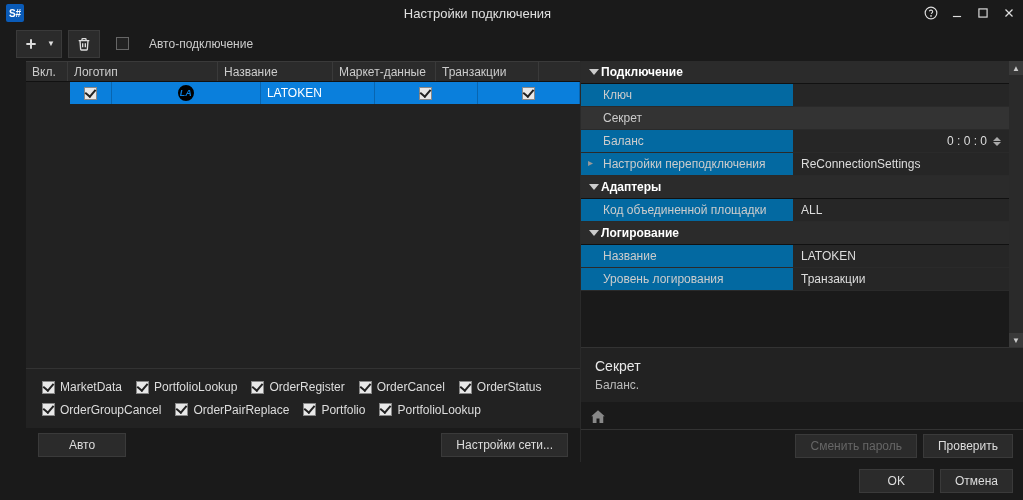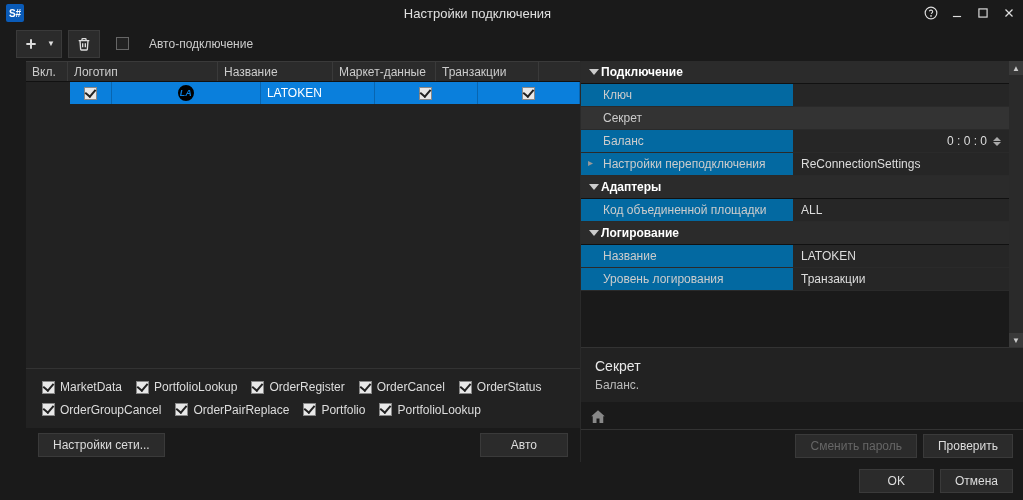--- a/index.html
+++ b/index.html
@@ -166,22 +166,22 @@
         <div class="feat">
           <span class="chk on"></span>
           <span>Portfolio</span>
         </div>
         <div class="feat">
           <span class="chk on"></span>
           <span>PortfolioLookup</span>
         </div>
       </div>
     <div class="left-bottom">
+      <button class="btn" style="padding:4px 30px;">Авто</button>
       <button class="btn">Настройки сети...</button>
-      <button class="btn" style="padding:4px 30px;">Авто</button>
     </div>
   </div>
 
   <div class="right-pane">
     <div class="prop-scroll">
       <div class="prop-table">
         <div class="prop-cat">
             <span class="tri"></span>
             <span>Подключение</span>
           </div>

